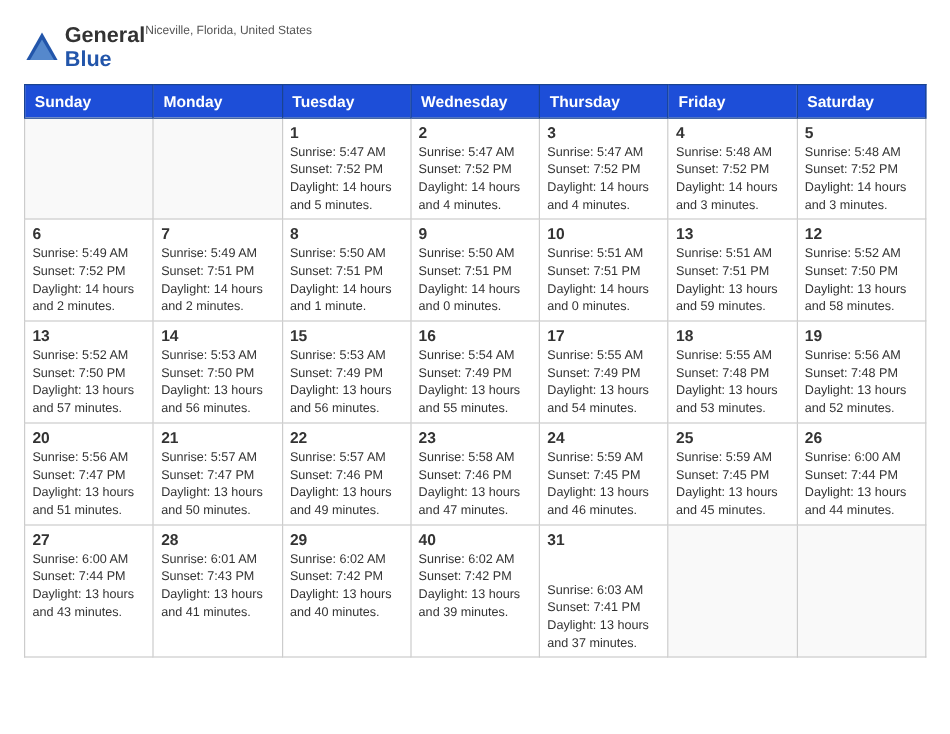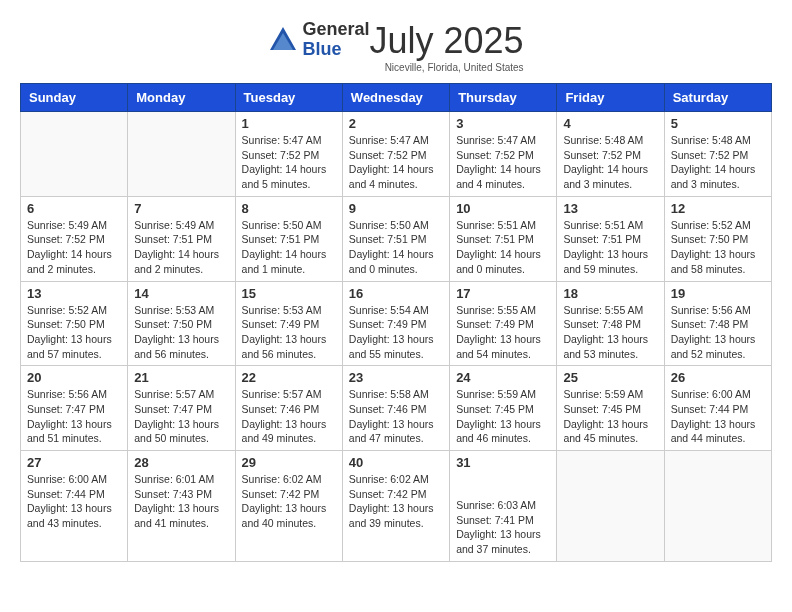--- a/index.html
+++ b/index.html
@@ -5,21 +5,21 @@
     * { box-sizing: border-box; margin: 0; padding: 0; }
     body {
       font-family: Arial, sans-serif;
       background: #fff;
       width: 792px;
       min-height: 612px;
       padding: 20px;
     }
     .header-area {
       display: flex;
-      justify-content: center;
+      justify-content: flex-start;
       align-items: flex-start;
       margin-bottom: 10px;
     }
     .logo {
       display: flex;
       align-items: center;
     }
     .logo-text {
       display: flex;
       flex-direction: column;
@@ -97,21 +97,20 @@
     <svg class="logo-icon" viewBox="0 0 30 30">
       <polygon points="15,2 28,25 2,25" fill="#2255aa"></polygon>
       <polygon points="15,8 25,25 5,25" fill="#5588cc"></polygon>
     </svg>
     <div class="logo-text">
       <span class="logo-general">General</span>
       <span class="logo-blue">Blue</span>
     </div>
   </div>
   <div class="title-area">
-    <div class="month-year">July 2025</div>
     <div class="location">Niceville, Florida, United States</div>
   </div>
 </div>
 
 <table class="calendar">
   <thead>
     <tr>
     <th>Sunday</th>
         <th>Monday</th>
         <th>Tuesday</th>

